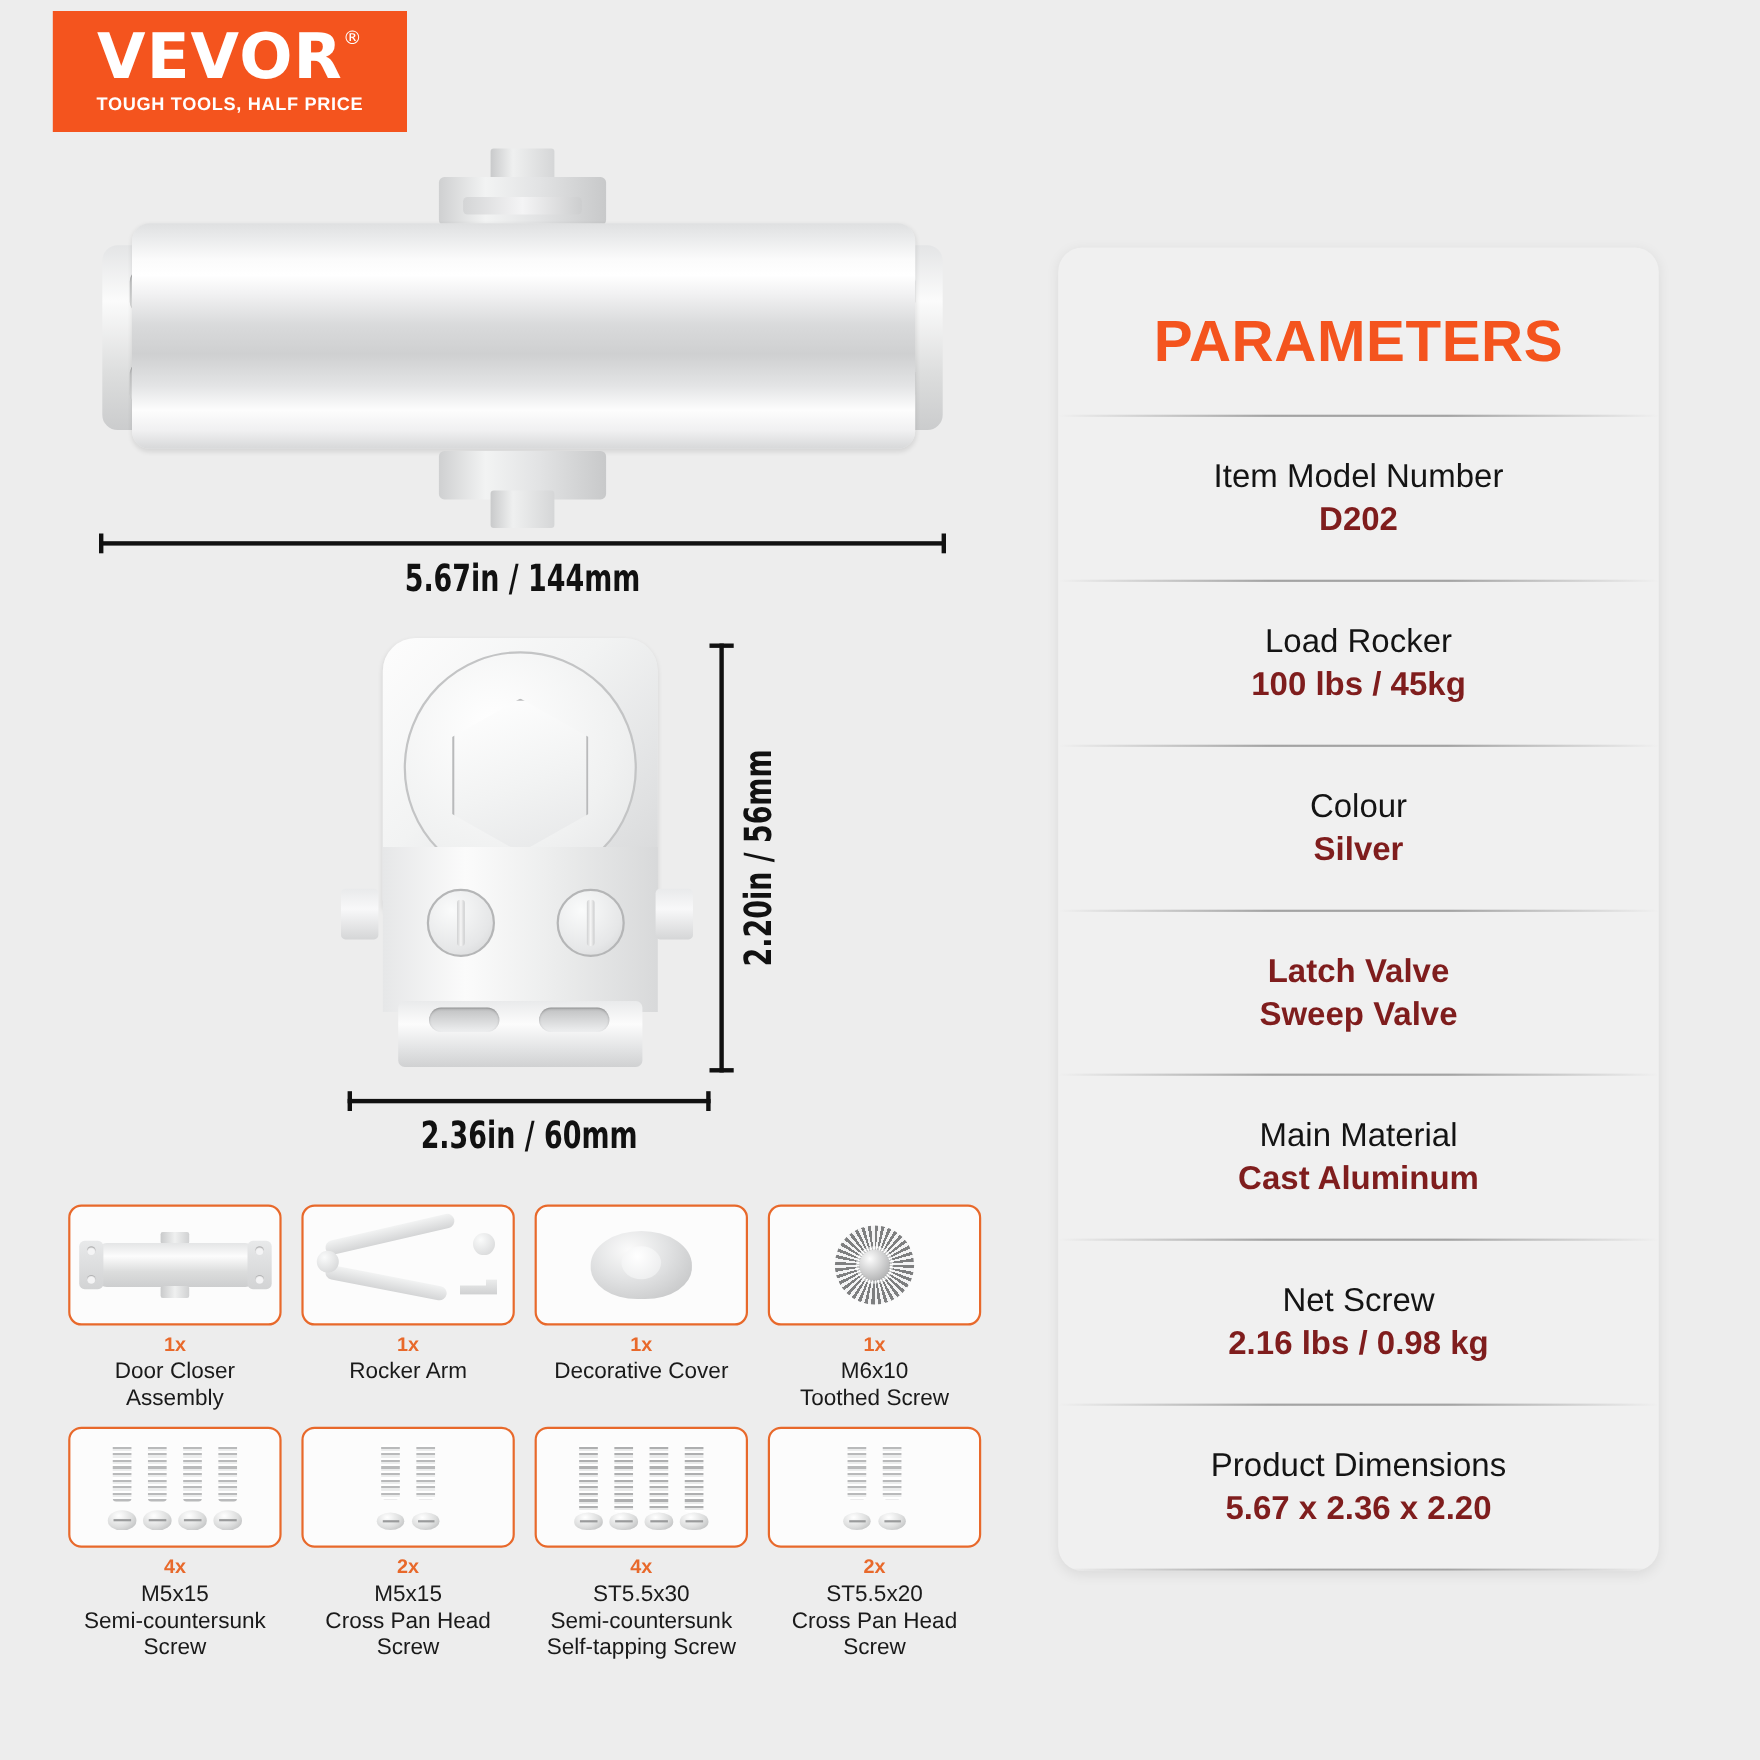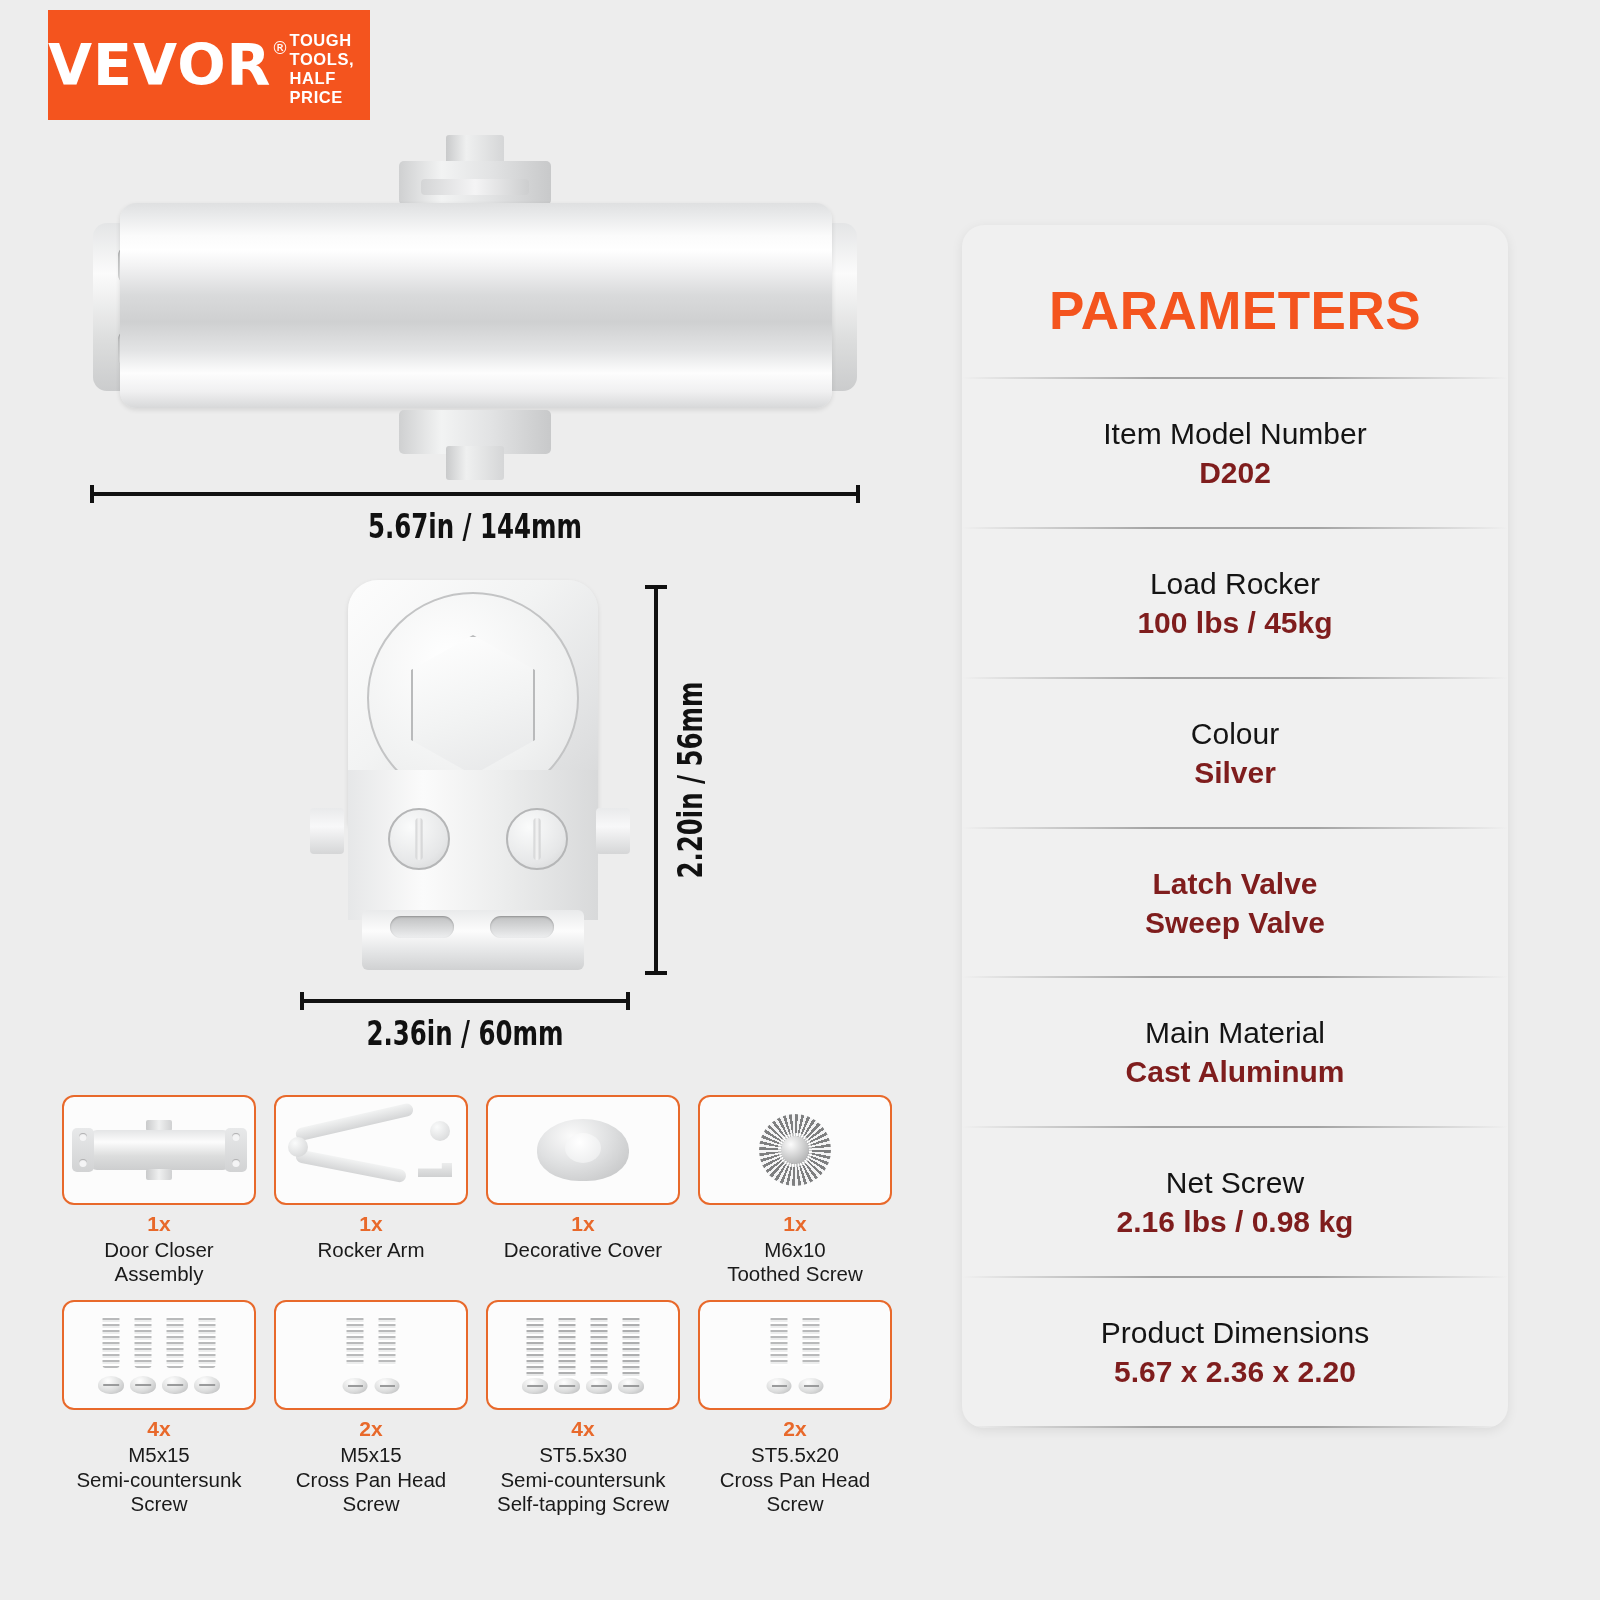--- a/index.html
+++ b/index.html
@@ -9,21 +9,21 @@
     font-family:"Liberation Sans", sans-serif;
     position:relative;
     overflow:hidden;
   }
 
   
   .logo-box{
     position:absolute; left:48px; top:10px;
     width:322px; height:110px;
     background:#F4541E;
-    display:flex; flex-direction:row;
+    display:flex; flex-direction:column;
     align-items:center; justify-content:center;
   }
   .logo-word{
     font-family:"DejaVu Sans", sans-serif;
     font-weight:bold; font-size:57px; line-height:.95;
     color:#fff; letter-spacing:1px;
     position:relative; padding-right:18px;
   }
   .logo-reg{
     position:absolute; right:0; top:2px;
@@ -164,39 +164,39 @@
   .dim-v .vcap.t{ top:0; } .dim-v .vcap.b{ bottom:0; }
   .dim-v .vlabel{
     position:absolute; left:50px; top:50%;
     transform:translate(-50%,-50%) rotate(-90deg) scaleX(.80);
     white-space:nowrap;
     font-family:"DejaVu Sans Condensed","Liberation Sans", sans-serif;
     font-weight:bold; font-size:34px; color:#111;
   }
 
   
-  .dim-h2{ position:absolute; left:300px; top:992px; width:330px; }
+  .dim-h2{ position:absolute; left:316px; top:992px; width:330px; }
 
   
   .parts{
     position:absolute; left:62px; top:1095px;
     width:830px;
     display:grid; grid-template-columns:repeat(4,1fr);
     gap:14px 18px;
   }
   .part{ display:flex; flex-direction:column; align-items:center; }
   .part-card{
     width:100%; height:110px;
     border:2px solid #E8692B; border-radius:12px;
     background:#fcfcfc;
     display:flex; align-items:center; justify-content:center;
     gap:6px; overflow:hidden;
   }
   .part-count{
-    margin-top:7px; font-size:21px; font-weight:bold; color:#E8692B;
+    margin-top:7px; font-size:18px; font-weight:bold; color:#E8692B;
   }
   .part-name{
     margin-top:2px; text-align:center; font-size:20.5px;
     color:#1a1a1a; line-height:1.18;
   }
 
   
   .tn-closer{ position:relative; width:175px; height:52px; }
   .tn-closer .cb{
     position:absolute; left:18px; top:6px; width:140px; height:40px;

